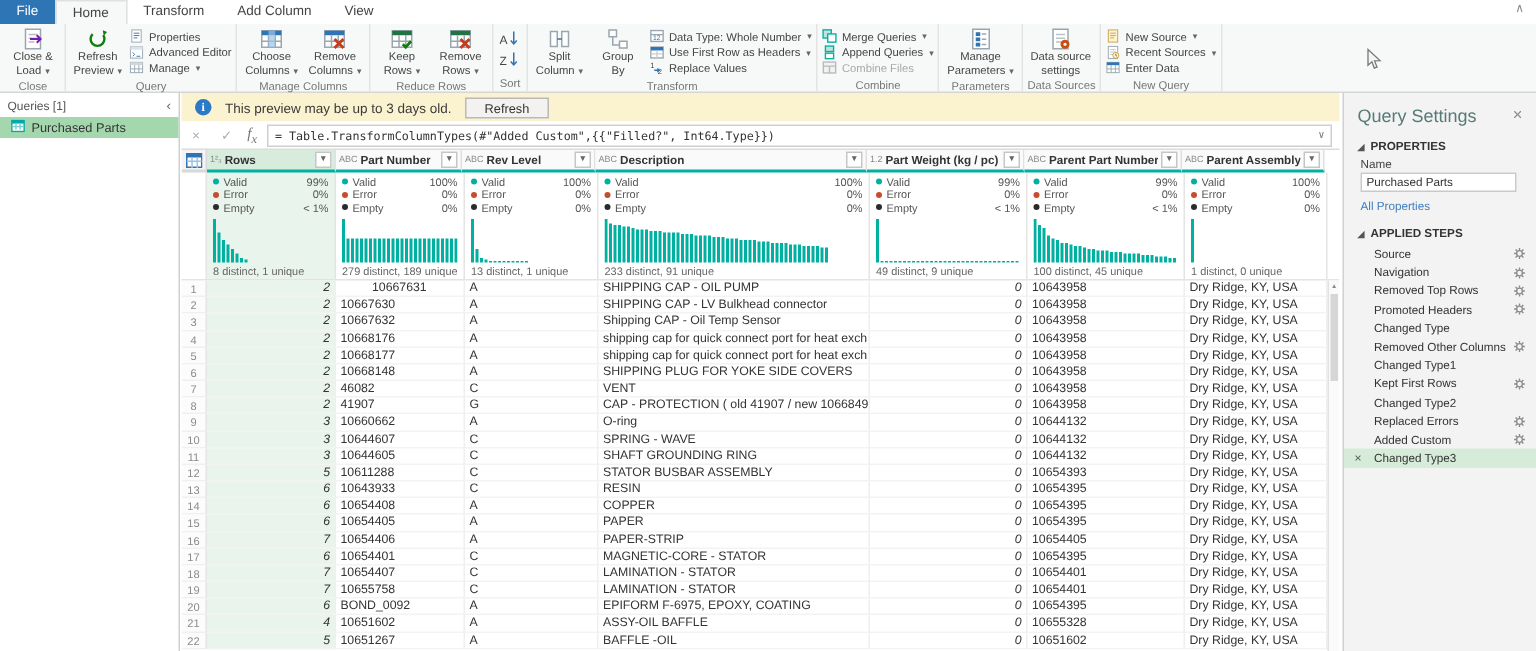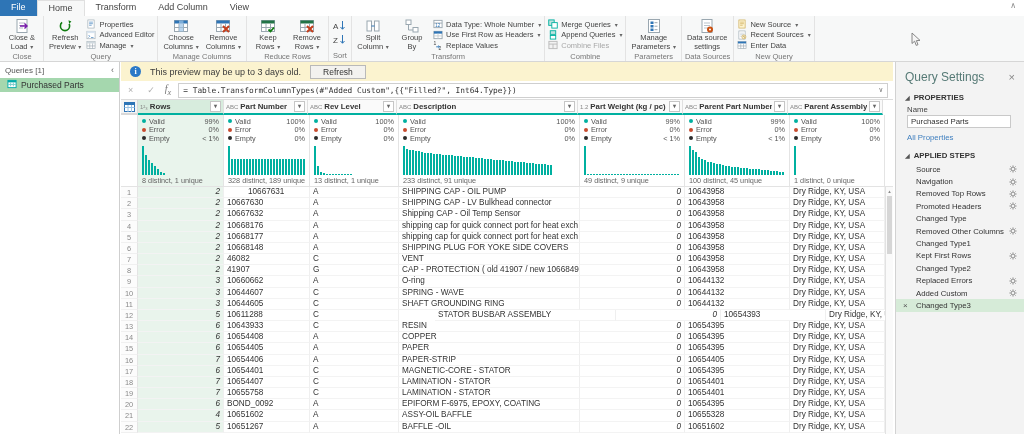--- a/index.html
+++ b/index.html
@@ -590,21 +590,21 @@
             <span class="bar" style="height: 55%;"></span>
             <span class="bar" style="height: 55%;"></span>
             <span class="bar" style="height: 55%;"></span>
             <span class="bar" style="height: 55%;"></span>
             <span class="bar" style="height: 55%;"></span>
             <span class="bar" style="height: 55%;"></span>
             <span class="bar" style="height: 55%;"></span>
             <span class="bar" style="height: 55%;"></span>
             <span class="bar" style="height: 55%;"></span>
           </div>
-          <div class="distinct">328 distinct, 189 unique</div>
+          <div class="distinct">279 distinct, 189 unique</div>
         </div>
         <div class="stat-cell" style="width: 89px;">
           <div class="sline">
             <span class="dot" style="background: rgb(0, 176, 160);"></span>
             <span>Valid</span>
             <span class="sval">100%</span>
           </div>
           <div class="sline">
             <span class="dot" style="background: rgb(200, 75, 47);"></span>
             <span>Error</span>
@@ -937,21 +937,21 @@
           <div class="td" style="width: 181px; font-style: normal;">SHAFT GROUNDING RING</div>
           <div class="td num" style="width: 105px;">0</div>
           <div class="td" style="width: 105px; font-style: normal;">10644132</div>
           <div class="td" style="width: 95px; font-style: normal;">Dry Ridge, KY, USA</div>
         </div>
         <div class="tr">
           <div class="rn">12</div>
           <div class="td num selcol" style="width: 86px;">5</div>
           <div class="td" style="width: 86px; font-style: normal;">10611288</div>
           <div class="td" style="width: 89px; font-style: normal;">C</div>
-          <div class="td" style="width: 181px; font-style: normal; margin-left: 36px;">STATOR BUSBAR ASSEMBLY</div>
+          <div class="td" style="width: 181px; font-style: normal;">STATOR BUSBAR ASSEMBLY</div>
           <div class="td num" style="width: 105px;">0</div>
           <div class="td" style="width: 105px; font-style: normal;">10654393</div>
           <div class="td" style="width: 95px; font-style: normal;">Dry Ridge, KY, USA</div>
         </div>
         <div class="tr">
           <div class="rn">13</div>
           <div class="td num selcol" style="width: 86px;">6</div>
           <div class="td" style="width: 86px; font-style: normal;">10643933</div>
           <div class="td" style="width: 89px; font-style: normal;">C</div>
           <div class="td" style="width: 181px; font-style: normal;">RESIN</div>

